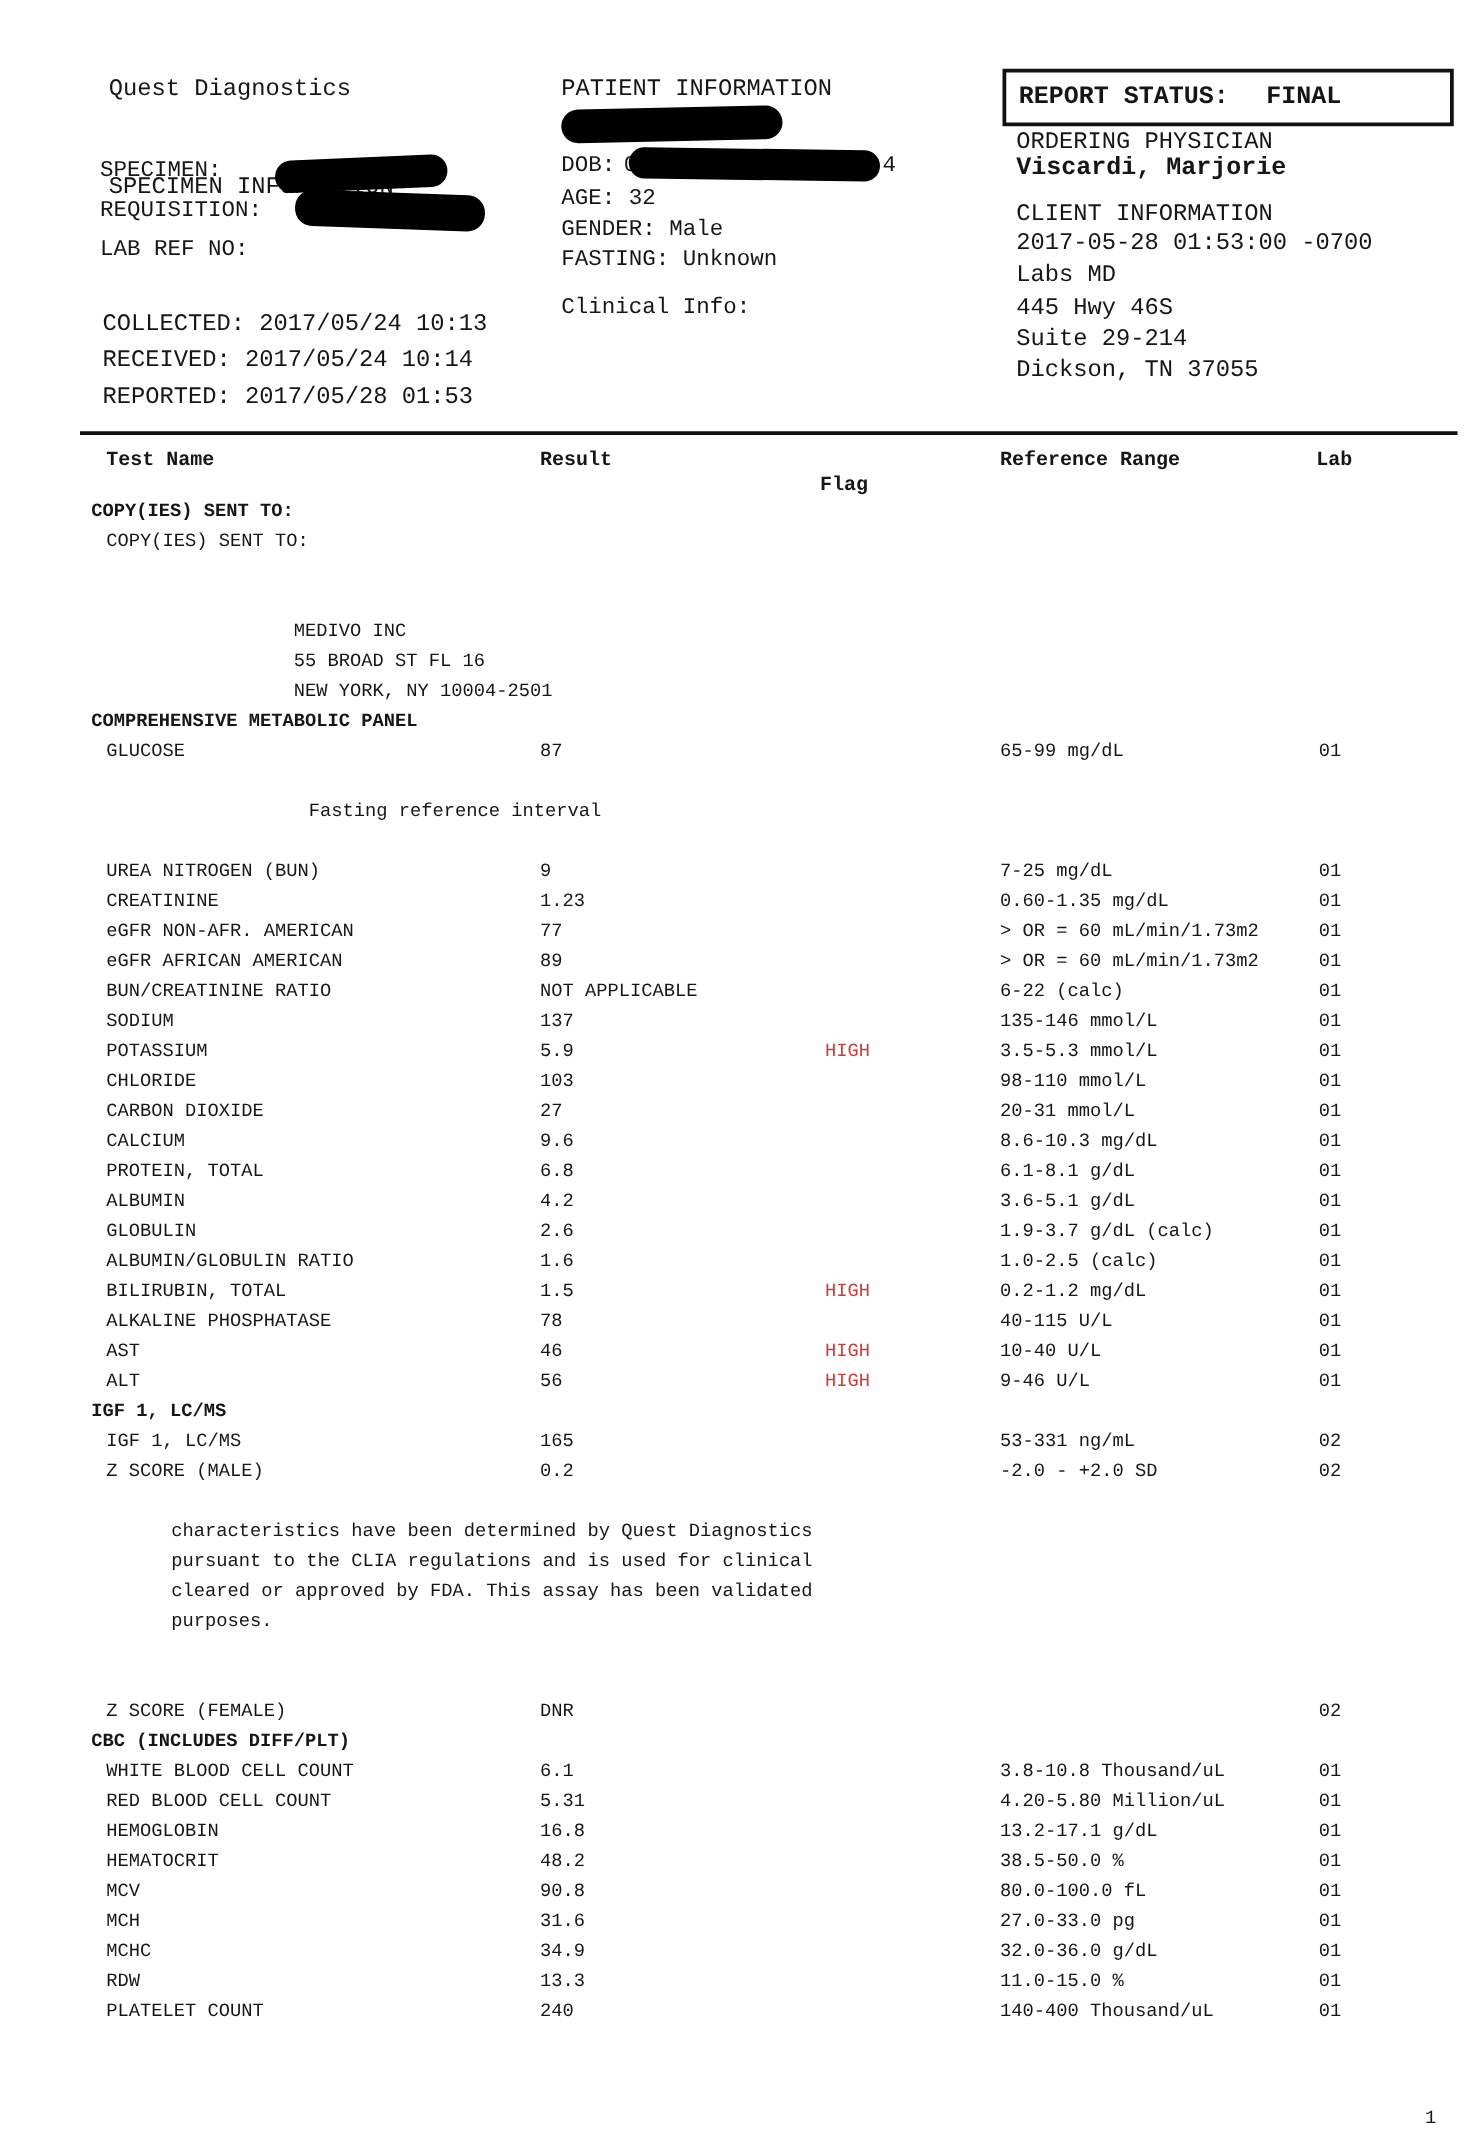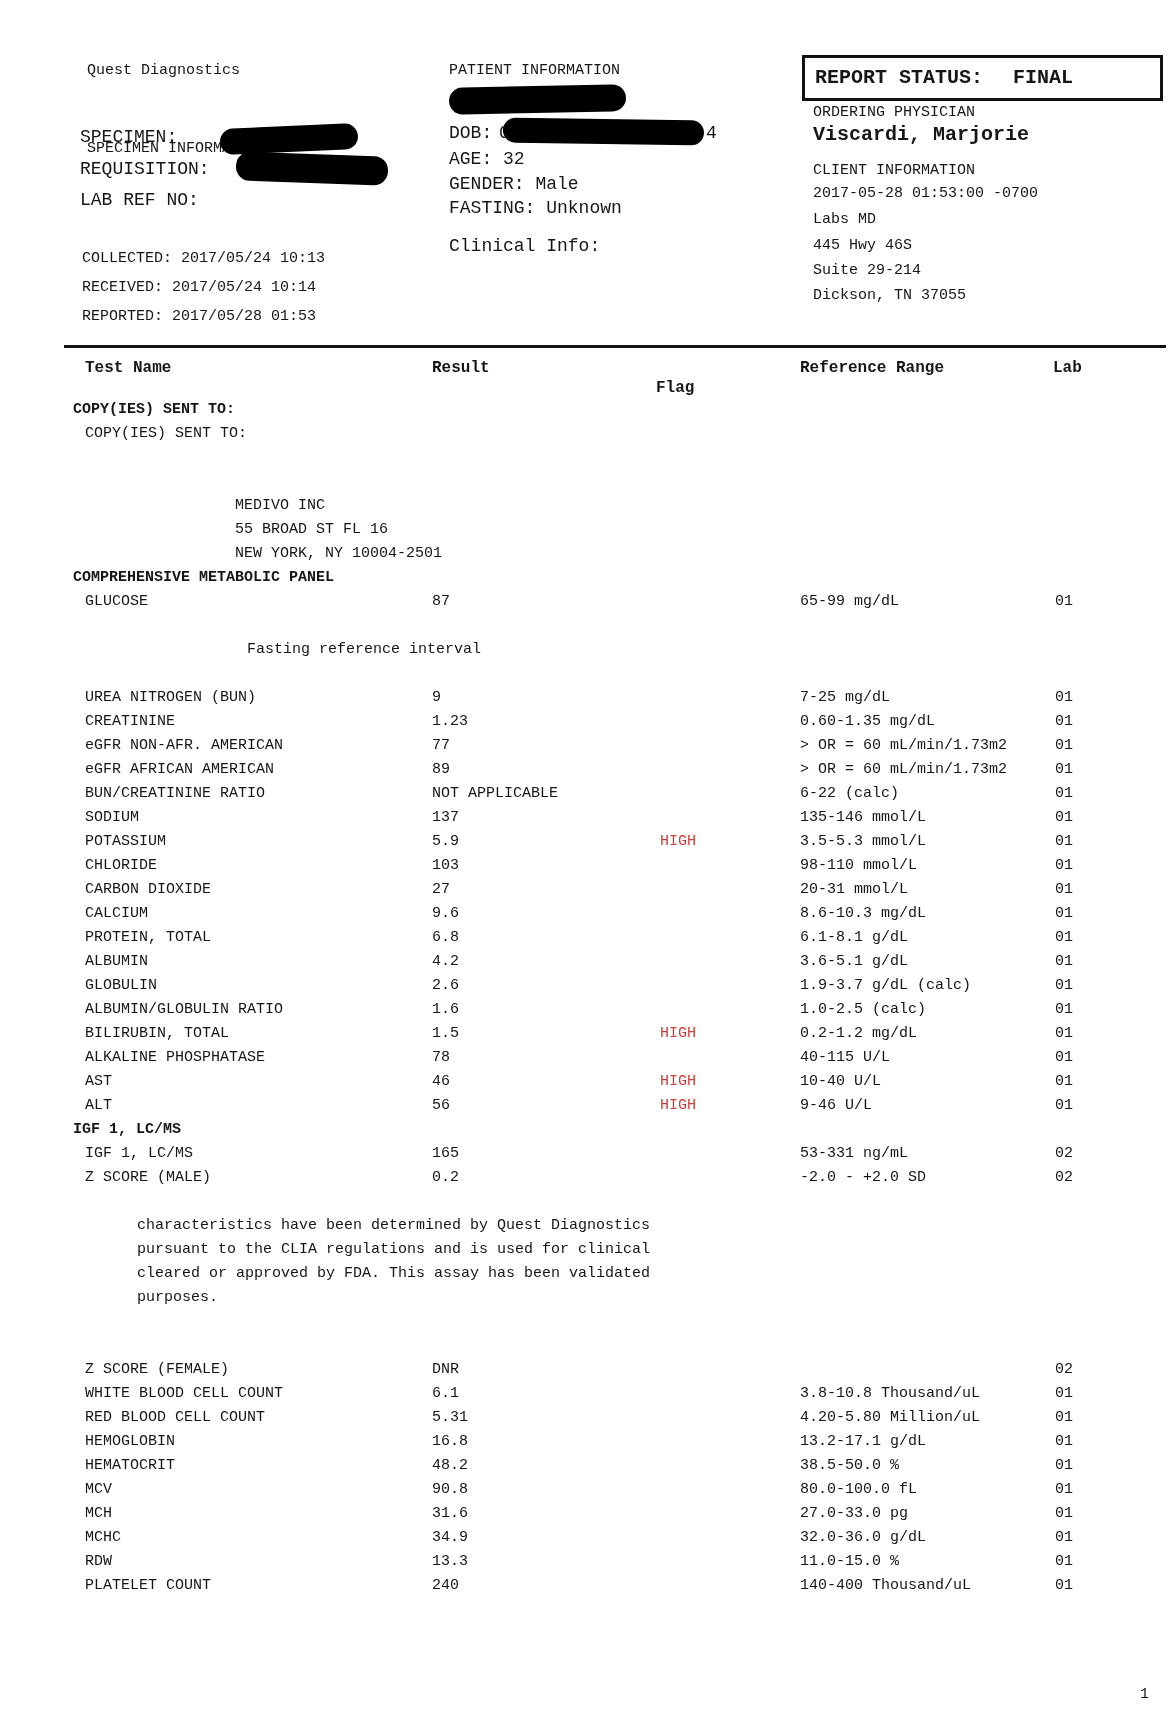--- a/index.html
+++ b/index.html
@@ -3,21 +3,21 @@
 <meta charset="utf-8">
 <style>
   :root { --ink:#161616; --flag-color:#d23b35; }
   * { margin:0; padding:0; box-sizing:border-box; }
   body { background:#e8e8e8; font-family:"Liberation Mono","DejaVu Sans Mono",monospace; }
   .page {
     position:relative; width:1176px; height:1724px; margin:0 auto;
     background:#ffffff; color:var(--ink); overflow:hidden;
   }
   .abs { position:absolute; white-space:pre; }
-  .t16 { font-size:15px; line-height:22px; }
+  .t16 { font-size:19px; line-height:22px; }
   .t18 { font-size:18px; line-height:26px; }
   .t20 { font-size:20px; line-height:26px; }
   .bold { font-weight:bold; }
   .redaction {
     position:absolute; background:#000; border-radius:14px; z-index:3;
   }
   .status-box {
     position:absolute; left:802px; top:55px; width:361px; height:46px;
     border:3px solid #111; background:#fff;
   }
@@ -265,20 +265,23 @@
         <span class="cell c-disc">purposes.</span>
       </div>
       <div class="row"></div>
       <div class="row"></div>
       <div class="row">
         <span class="cell c-name">Z SCORE (FEMALE)</span>
         <span class="cell c-res">DNR</span>
         <span class="cell c-lab">02</span>
       </div>
       <div class="row">
+        <span class="cell c-sec">CBC (INCLUDES DIFF/PLT)</span>
+      </div>
+      <div class="row">
         <span class="cell c-name">WHITE BLOOD CELL COUNT</span>
         <span class="cell c-res">6.1</span>
         <span class="cell c-ref">3.8-10.8 Thousand/uL</span>
         <span class="cell c-lab">01</span>
       </div>
       <div class="row">
         <span class="cell c-name">RED BLOOD CELL COUNT</span>
         <span class="cell c-res">5.31</span>
         <span class="cell c-ref">4.20-5.80 Million/uL</span>
         <span class="cell c-lab">01</span>

